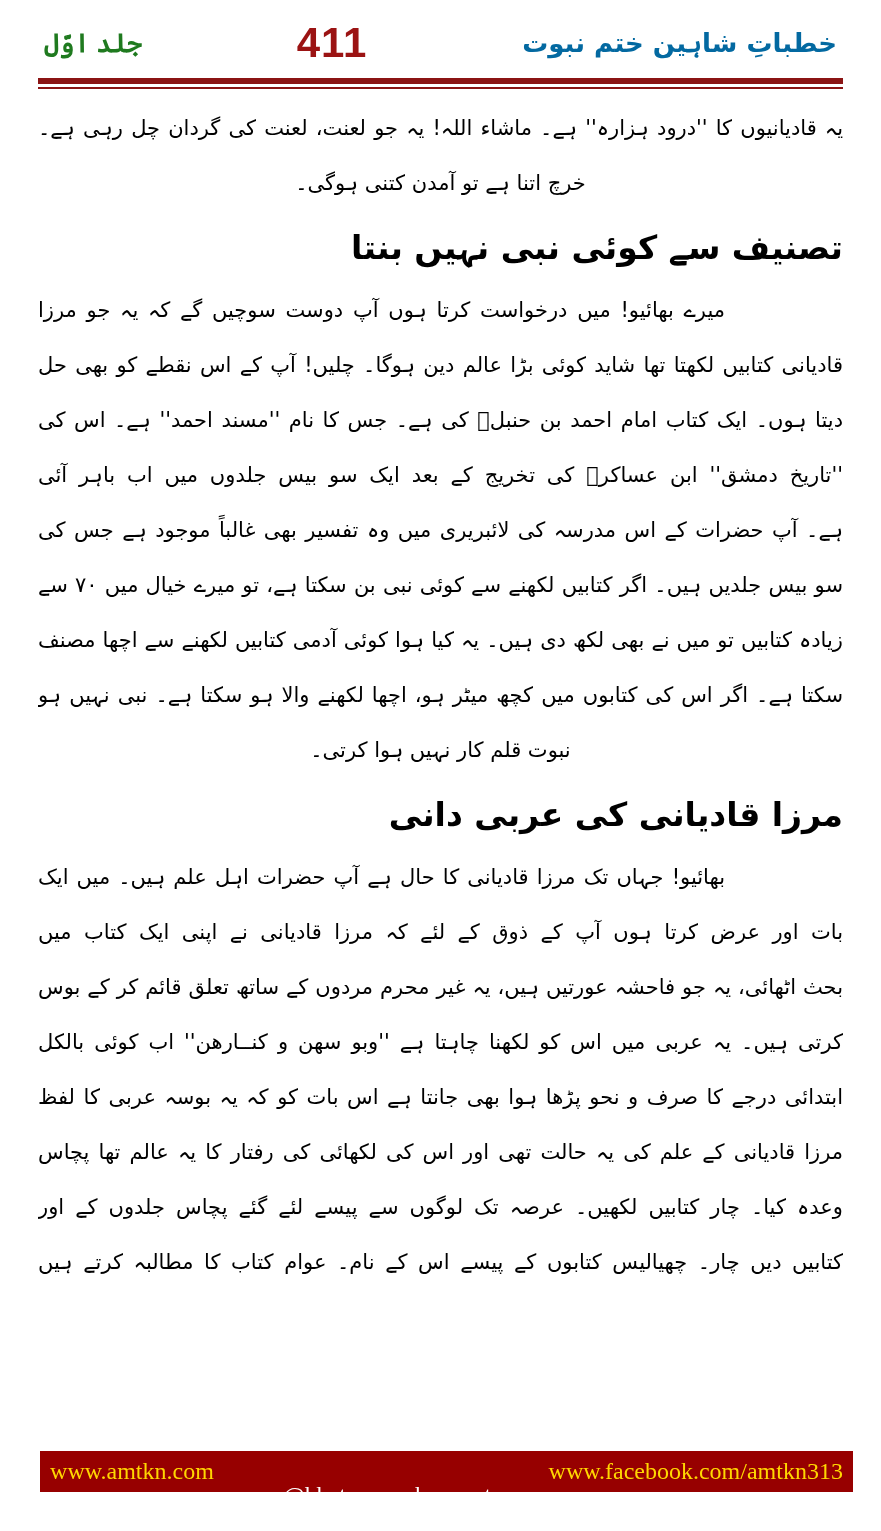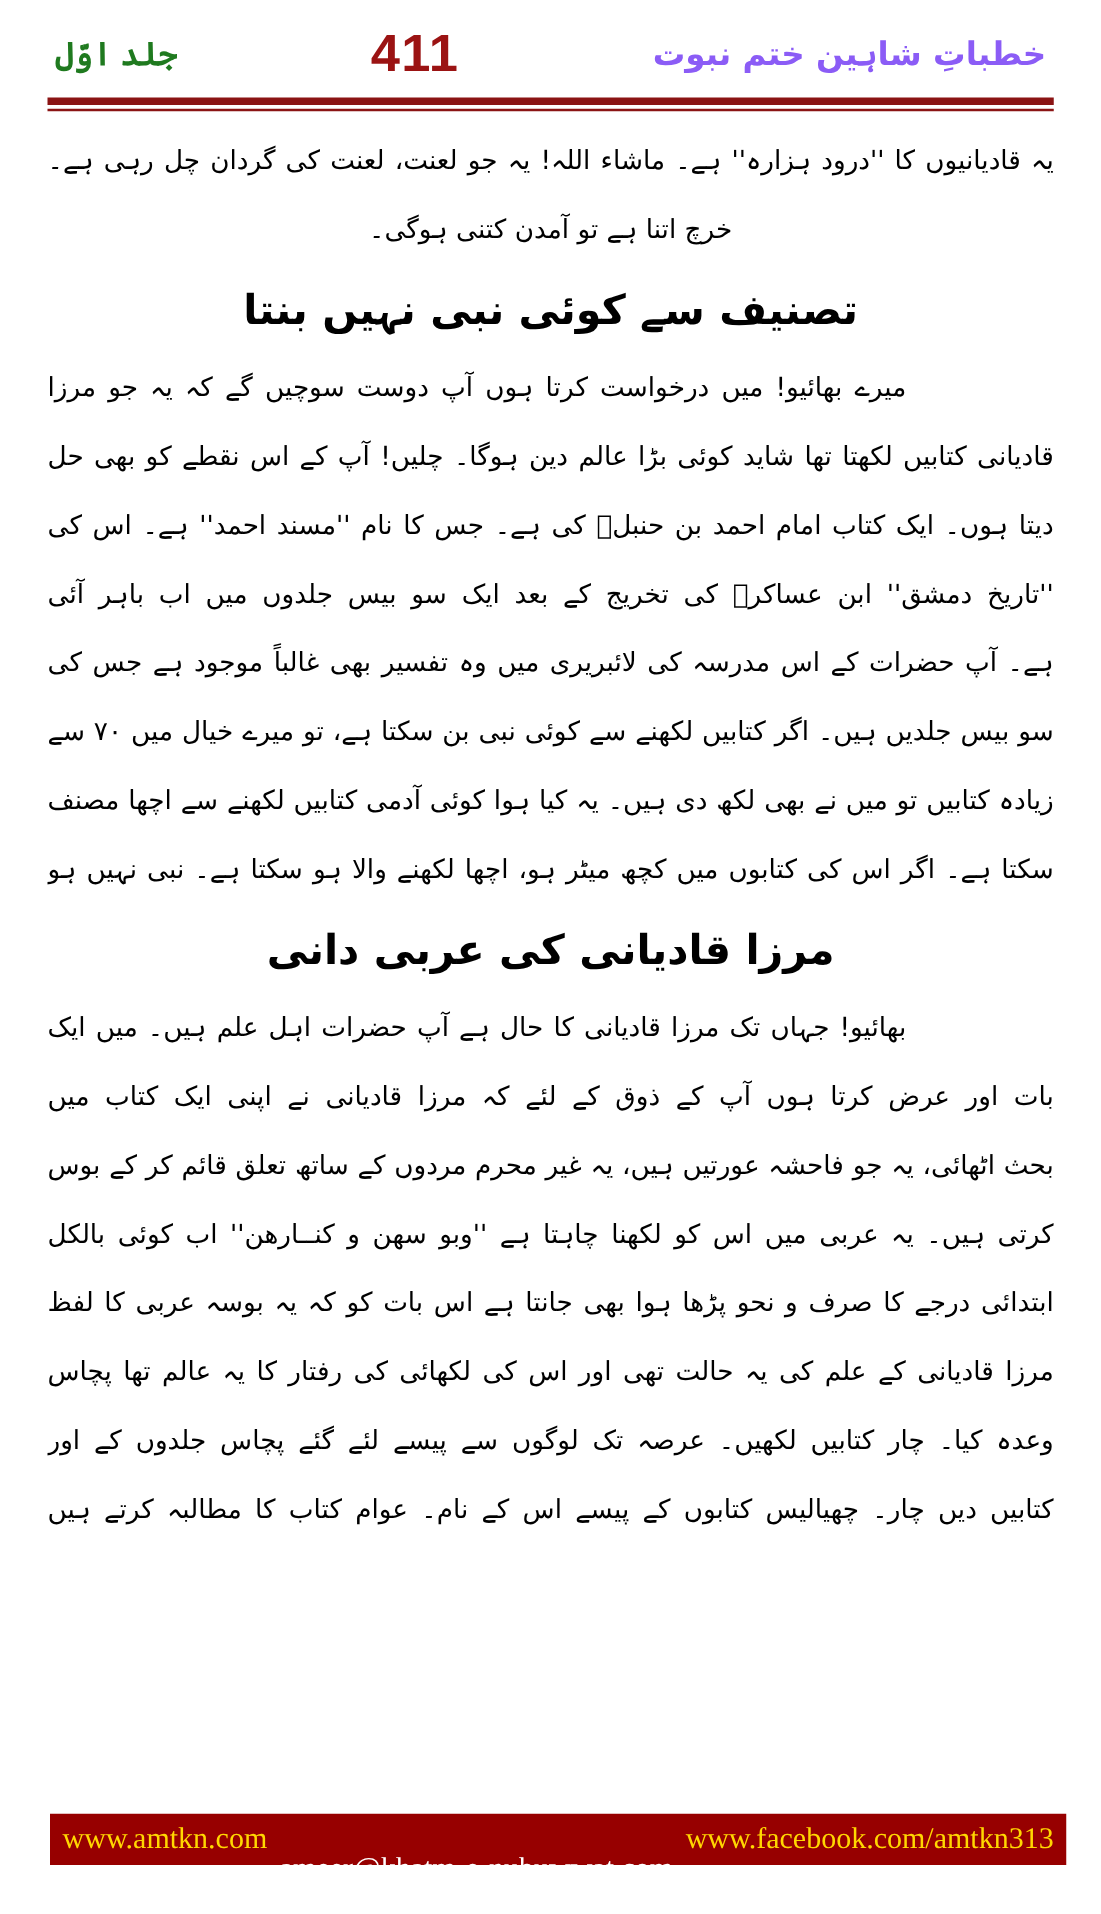--- a/index.html
+++ b/index.html
@@ -15,21 +15,21 @@
   
   .header {
     direction: rtl;
     display: flex;
     align-items: center;
     justify-content: space-between;
     padding: 12px 44px 0 44px;
     height: 62px;
   }
   .book-title {
-    color: #8b5cf6;
+    color: #0369a1;
     font-size: 26px;
     font-weight: bold;
     white-space: nowrap;
   }
   .page-number {
     color: #9b1313;
     font-size: 42px;
     font-weight: bold;
     font-family: "Liberation Sans", sans-serif;
     letter-spacing: 1px;
@@ -60,21 +60,21 @@
     text-align-last: justify;
     white-space: normal;
   }
   .bl.indent { padding-right: 118px; }
   .bl.center {
     text-align: center;
     text-align-last: center;
   }
   .section-heading {
     direction: rtl;
-    text-align: center;
+    text-align: right;
     font-size: 33px;
     font-weight: bold;
     line-height: 62px;
     height: 62px;
     margin: 6px 0 4px 0;
     color: #000000;
   }
   
   .footer-bar {
     position: absolute;
@@ -118,20 +118,21 @@
     <div class="section-heading">تصنیف سے کوئی نبی نہیں بنتا</div>
 
     <div class="bl indent">میرے بھائیو! میں درخواست کرتا ہوں آپ دوست سوچیں گے کہ یہ جو مرزا</div>
     <div class="bl">قادیانی کتابیں لکھتا تھا شاید کوئی بڑا عالم دین ہوگا۔ چلیں! آپ کے اس نقطے کو بھی حل کئے</div>
     <div class="bl">دیتا ہوں۔ ایک کتاب امام احمد بن حنبلؒ کی ہے۔ جس کا نام ''مسند احمد'' ہے۔ اس کی</div>
     <div class="bl">''تاریخ دمشق'' ابن عساکرؒ کی تخریج کے بعد ایک سو بیس جلدوں میں اب باہر آئی</div>
     <div class="bl">ہے۔ آپ حضرات کے اس مدرسہ کی لائبریری میں وہ تفسیر بھی غالباً موجود ہے جس کی ایک</div>
     <div class="bl">سو بیس جلدیں ہیں۔ اگر کتابیں لکھنے سے کوئی نبی بن سکتا ہے، تو میرے خیال میں ۷۰ سے</div>
     <div class="bl">زیادہ کتابیں تو میں نے بھی لکھ دی ہیں۔ یہ کیا ہوا کوئی آدمی کتابیں لکھنے سے اچھا مصنف ہو</div>
     <div class="bl">سکتا ہے۔ اگر اس کی کتابوں میں کچھ میٹر ہو، اچھا لکھنے والا ہو سکتا ہے۔ نبی نہیں ہو سکتا۔</div>
+    <div class="bl center">نبوت قلم کار نہیں ہوا کرتی۔</div>
 
     <div class="section-heading">مرزا قادیانی کی عربی دانی</div>
 
     <div class="bl indent">بھائیو! جہاں تک مرزا قادیانی کا حال ہے آپ حضرات اہل علم ہیں۔ میں ایک</div>
     <div class="bl">بات اور عرض کرتا ہوں آپ کے ذوق کے لئے کہ مرزا قادیانی نے اپنی ایک کتاب میں</div>
     <div class="bl">بحث اٹھائی، یہ جو فاحشہ عورتیں ہیں، یہ غیر محرم مردوں کے ساتھ تعلق قائم کر کے بوس و کنار</div>
     <div class="bl">کرتی ہیں۔ یہ عربی میں اس کو لکھنا چاہتا ہے ''وبو سھن و کنــارھن'' اب کوئی بالکل</div>
     <div class="bl">ابتدائی درجے کا صرف و نحو پڑھا ہوا بھی جانتا ہے اس بات کو کہ یہ بوسہ عربی کا لفظ نہیں۔ لیکن</div>
     <div class="bl">مرزا قادیانی کے علم کی یہ حالت تھی اور اس کی لکھائی کی رفتار کا یہ عالم تھا پچاس جلدیں لکھنے کا</div>
     <div class="bl">وعدہ کیا۔ چار کتابیں لکھیں۔ عرصہ تک لوگوں سے پیسے لئے گئے پچاس جلدوں کے اور</div>

